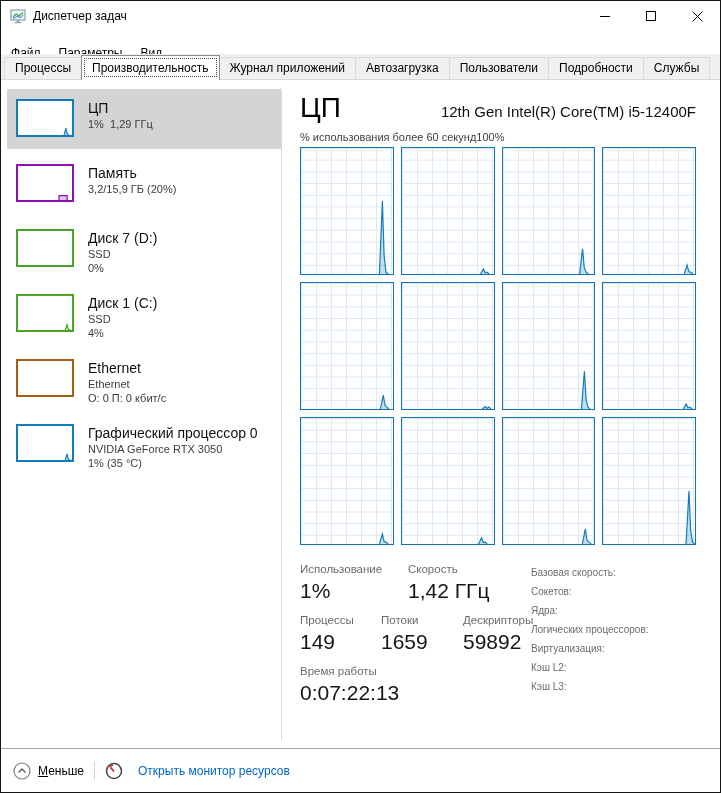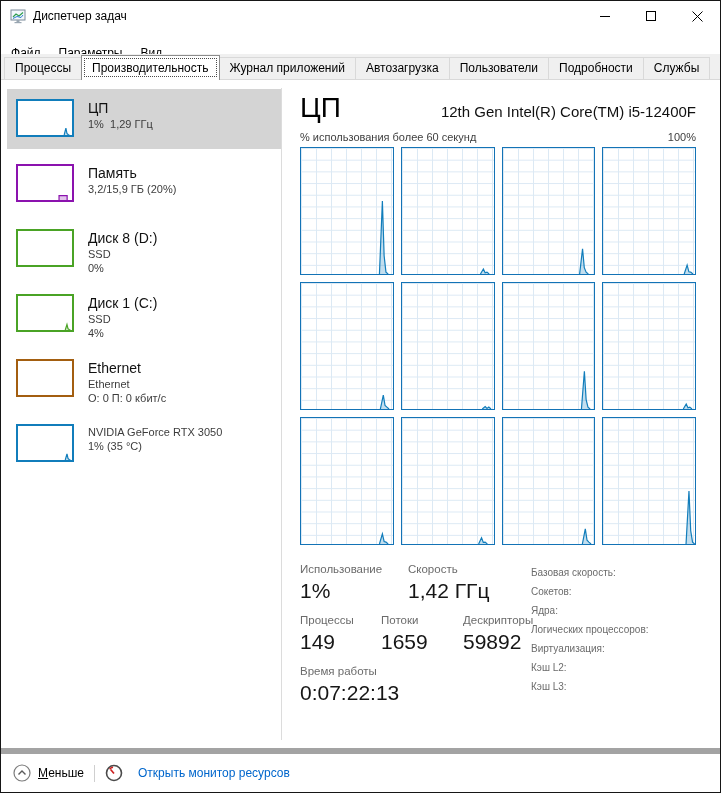--- a/index.html
+++ b/index.html
@@ -36,40 +36,40 @@
   .thumb svg{display:block;width:100%;height:100%;}
   .side-text{margin-left:14px;min-width:0;padding-top:1px;}
   .side-title{font-size:14px;line-height:17px;color:#111;white-space:nowrap;}
   .side-line{font-size:11px;line-height:14px;color:#3c3c3c;white-space:pre;}
   .divider{width:1px;background:#dcdcdc;margin:8px 0;flex:none;}
   
   .main{flex:1;min-width:0;padding:12px 24px 0 18px;}
   .main-head{display:flex;justify-content:space-between;align-items:flex-end;}
   .main-title{font-size:28px;line-height:32px;color:#000;}
   .main-subtitle{font-size:15px;color:#111;padding-bottom:4px;white-space:nowrap;}
-  .caption{display:flex;justify-content:space-between;font-size:11px;color:#404040;margin-top:7px;}
+  .caption{display:flex;font-size:11px;color:#404040;margin-top:7px;}
   .coregrid{margin-top:4px;height:398px;display:grid;grid-template-columns:repeat(4,1fr);grid-template-rows:repeat(3,1fr);gap:7px;}
   .core{border:1.5px solid #1373b6;background-color:#fff;
         background-image:linear-gradient(to right,#dce9f4 1px,transparent 1px),
                          linear-gradient(to bottom,#dce9f4 1px,transparent 1px);
         background-size:15px 11.7px;}
   .core svg{display:block;width:100%;height:100%;}
   
   .stats{display:flex;margin-top:18px;}
   .stats-left{width:231px;flex:none;}
   .stat-row{display:flex;margin-bottom:11px;}
   .stat-cell.w1{width:108px;flex:none;}
   .stat-cell.w2{width:81px;flex:none;}
   .stat-cell.w3{width:82px;flex:none;}
   .stat-label{font-size:11.5px;color:#6b6b6b;margin-bottom:4px;white-space:nowrap;}
   .stat-value{font-size:21px;color:#161616;line-height:24px;white-space:nowrap;}
   .details{font-size:10px;color:#6b6b6b;line-height:19px;}
   .detail-line{white-space:nowrap;}
   
-  .footer{height:44px;flex:none;border-top:6px solid #a3a3a3;display:flex;align-items:center;padding-left:12px;background:#fff;font-size:12px;}
+  .footer{height:44px;flex:none;border-top:1px solid #a3a3a3;display:flex;align-items:center;padding-left:12px;background:#fff;font-size:12px;}
   .less-label{color:#000;margin-left:7px;}
   .vsep{width:1px;height:17px;background:#cfcfcf;margin:0 10px;}
   .link{color:#0066cc;margin-left:15px;white-space:nowrap;}
   .icon16{width:18px;height:18px;flex:none;}
 </style>
 </head>
 <body>
 
 <div class="window">
 
@@ -144,21 +144,21 @@
           <div class="side-text">
             <div class="side-title">Память</div>
             <div class="side-line">3,2/15,9 ГБ (20%)</div>
           </div>
         </div>
         <div class="side-item">
           <div class="thumb" style="border-color: rgb(74, 163, 37);">
             <svg viewBox="0 0 100 100" preserveAspectRatio="none"></svg>
           </div>
           <div class="side-text">
-            <div class="side-title">Диск 8 (D:)</div>
+            <div class="side-title">Диск 7 (D:)</div>
             <div class="side-line">SSD</div>
             <div class="side-line">0%</div>
           </div>
         </div>
         <div class="side-item">
           <div class="thumb" style="border-color: rgb(74, 163, 37);">
             <svg viewBox="0 0 100 100" preserveAspectRatio="none">
               <path d="M87.5,100 L87.5,100 L 90.7,84 L 92.6,96 L 94.6,98.5 L 97,100 L97,100 Z" fill="#4aa325" fill-opacity="0.25" stroke="none"></path>
               <polyline points="87.5,100 90.7,84 92.6,96 94.6,98.5 97,100" fill="none" stroke="#4aa325" stroke-width="1.2" vector-effect="non-scaling-stroke"></polyline>
             </svg>
@@ -180,20 +180,21 @@
           </div>
         </div>
         <div class="side-item">
           <div class="thumb" style="border-color: rgb(17, 125, 187);">
             <svg viewBox="0 0 100 100" preserveAspectRatio="none">
               <path d="M87.5,100 L87.5,100 L 90.7,82 L 92.6,95.5 L 94.6,98.5 L 97,100 L97,100 Z" fill="#117dbb" fill-opacity="0.25" stroke="none"></path>
               <polyline points="87.5,100 90.7,82 92.6,95.5 94.6,98.5 97,100" fill="none" stroke="#117dbb" stroke-width="1.2" vector-effect="non-scaling-stroke"></polyline>
             </svg>
           </div>
           <div class="side-text">
+            <div class="side-title">Графический процессор 0</div>
             <div class="side-line">NVIDIA GeForce RTX 3050</div>
             <div class="side-line">1% (35 °C)</div>
           </div>
         </div>
       </div>
     <div class="divider"></div>
 
     <div class="main">
       <div class="main-head">
         <span class="main-title">ЦП</span>

